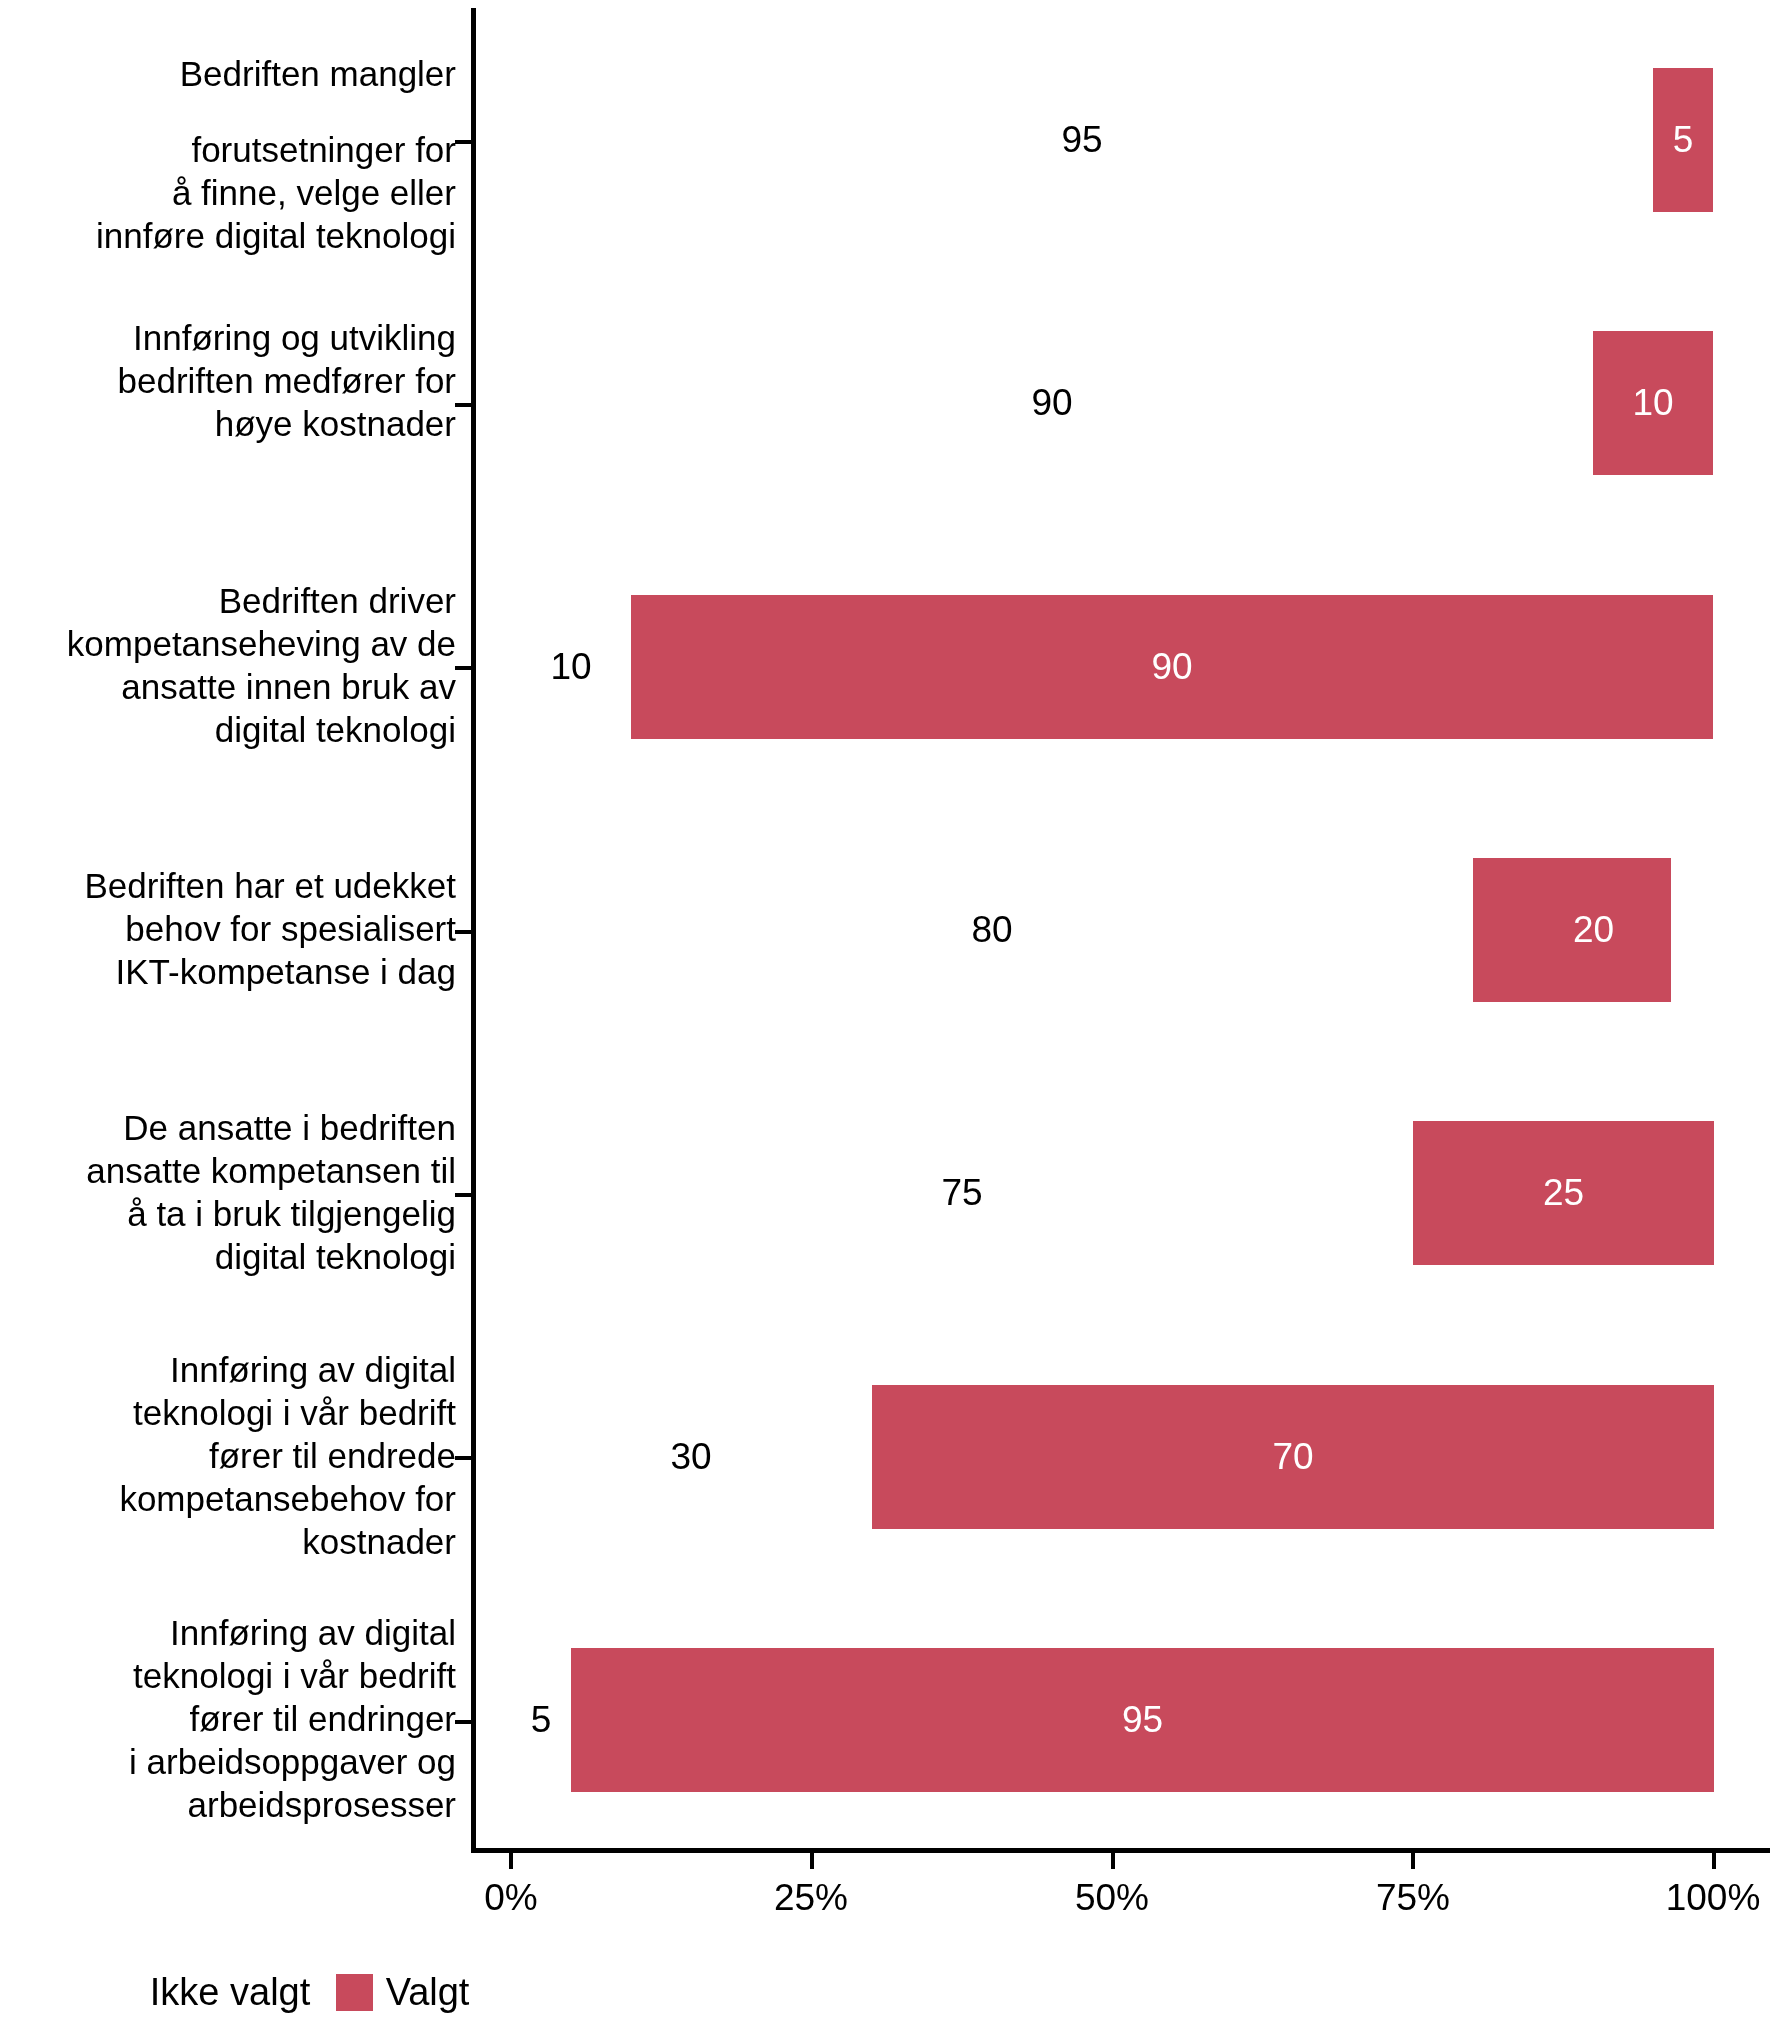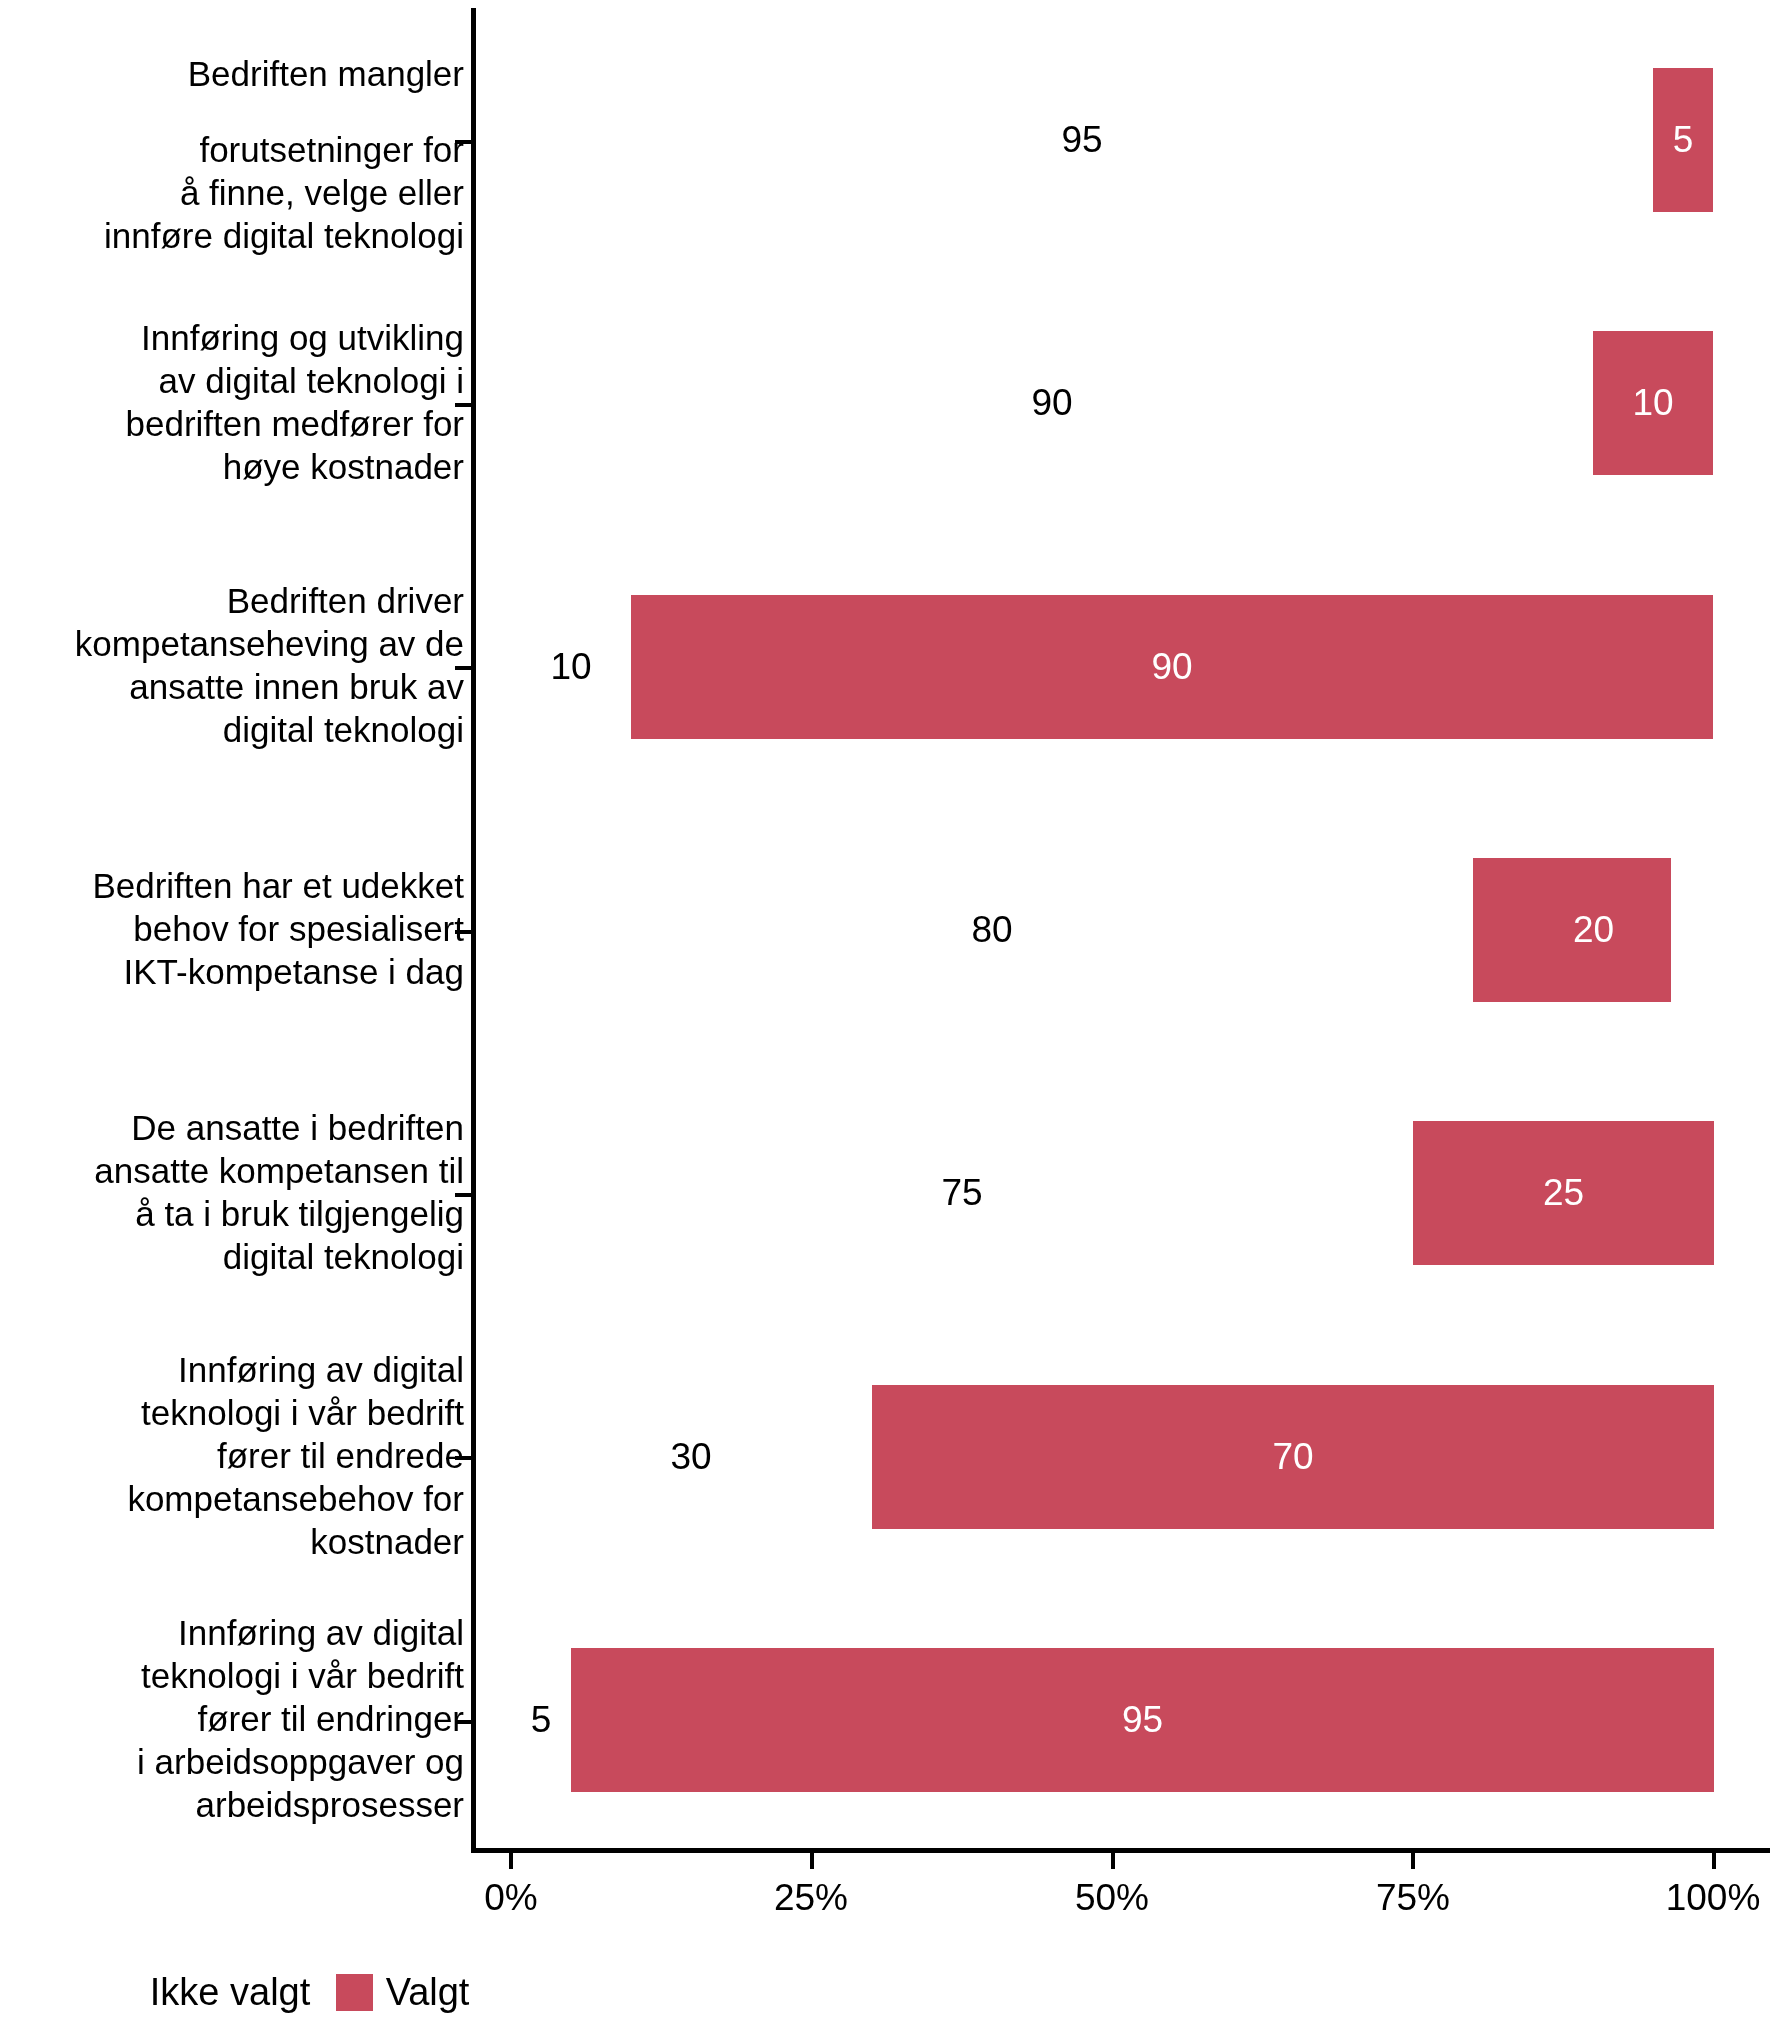--- a/index.html
+++ b/index.html
@@ -94,21 +94,21 @@
   .left-value {
     position: absolute;
     top: 50%;
     transform: translate(-50%, -50%);
     font-size: 37px;
     color: #000000;
     white-space: nowrap;
   }
   .cat-label-wrap {
     position: absolute;
-    left: 12px;
+    left: 4px;
     width: 452px;            
     text-align: right;
     font-size: 35px;
     line-height: 1.22;
     color: #000000;
   }
 
   
   .legend {
     position: absolute;
@@ -140,21 +140,20 @@
 
   <div id="cat-labels">
       <div class="cat-label-wrap" style="top: 53px;">
         <div style="height: 43px;">Bedriften mangler</div>
         <div style="height: 43px; margin-top: 33px;">forutsetninger for</div>
         <div style="height: 43px;">å finne, velge eller</div>
         <div style="height: 43px;">innføre digital teknologi</div>
       </div>
       <div class="cat-label-wrap" style="top: 317px;">
         <div style="height: 43px;">Innføring og utvikling</div>
-        <div style="height: 43px;">av digital teknologi i</div>
         <div style="height: 43px;">bedriften medfører for</div>
         <div style="height: 43px;">høye kostnader</div>
       </div>
       <div class="cat-label-wrap" style="top: 580px;">
         <div style="height: 43px; padding-left: 48px;">Bedriften driver</div>
         <div style="height: 43px;">kompetanseheving av de</div>
         <div style="height: 43px;">ansatte innen bruk av</div>
         <div style="height: 43px;">digital teknologi</div>
       </div>
       <div class="cat-label-wrap" style="top: 865px;">

